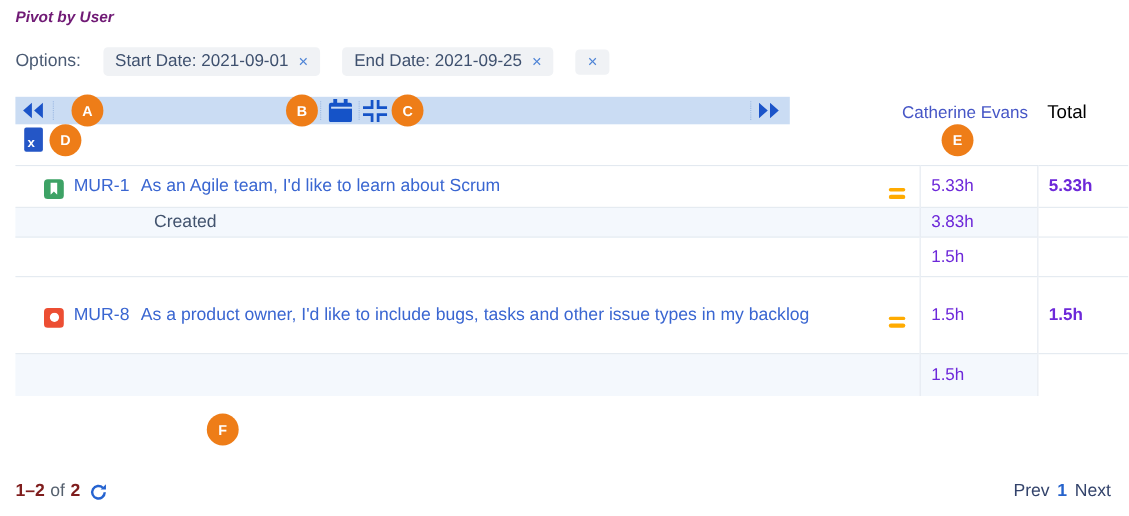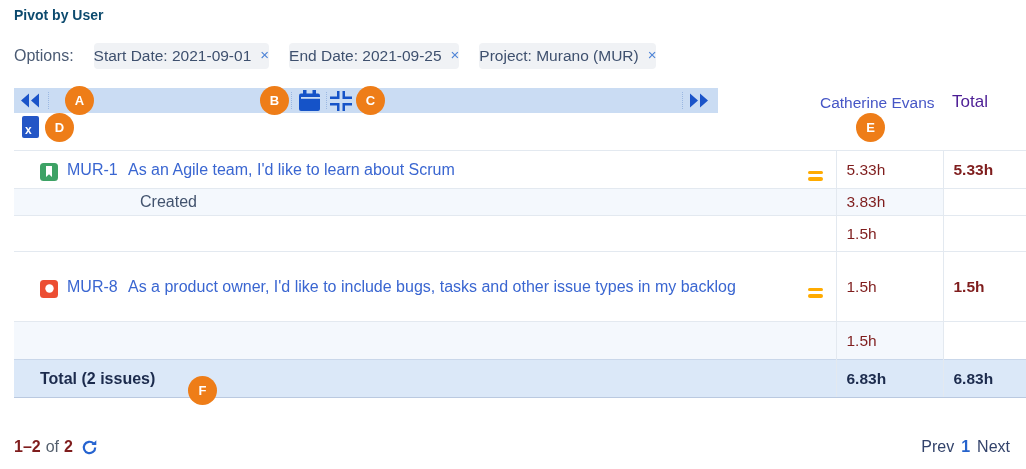--- a/index.html
+++ b/index.html
@@ -3,41 +3,41 @@
 <meta charset="utf-8">
 <style>
   * { margin:0; padding:0; box-sizing:border-box; }
   html,body { background:#fff; }
   .stage {
     position:relative; width:1026px; height:469px; background:#fff;
     font-family:"Liberation Sans", sans-serif; color:#1c2b4d; overflow:hidden;
   }
 
   
-  .page-title { position:absolute; left:14px; top:7px; font-size:14px; font-weight:700; color:#0c4a6e; }
+  .page-title { position:absolute; left:14px; top:7px; font-size:14px; font-weight:700; color:#701a75;font-style:italic; }
   .options-row { position:absolute; left:14px; top:43px; display:flex; align-items:center; gap:20px; font-size:16px; color:#4a5a73; }
-  .chip { display:flex; align-items:flex-start; gap:9px; background:#f0f2f5; border-radius:4px; padding:4px 0; color:#3e506e; font-size:15.5px; white-space:nowrap; }
+  .chip { display:flex; align-items:center; gap:9px; background:#f0f2f5; border-radius:4px; padding:4px 11px; color:#3e506e; font-size:15.5px; white-space:nowrap; }
   .chip-x { color:#4d83d6; font-size:15px; line-height:1; cursor:pointer; }
 
   
   .toolbar { position:absolute; left:14px; top:88px; width:704px; height:25px; background:#cadcf3; }
   .tb-btn { position:absolute; cursor:pointer; line-height:0; }
   .sep { position:absolute; top:4px; height:17px; border-left:1px dotted #9bb8e2; }
   .excel-btn { position:absolute; left:22px; top:116px; width:17px; height:22px; background:#2456c6; border-radius:2px; cursor:pointer; }
   .excel-btn .fold { position:absolute; top:0; right:0; width:0; height:0; border-style:solid; border-width:0 0 7px 7px; border-color:#fff #fff transparent transparent; }
   .excel-btn .xl { position:absolute; left:3px; bottom:2px; color:#fff; font-size:12px; font-weight:700; line-height:1; }
 
   
   .user-header { position:absolute; left:820px; top:94px; font-size:15.5px; color:#4656c6; cursor:pointer; white-space:nowrap; }
-  .total-header { position:absolute; left:952px; top:92px; font-size:17px; color:#4c1d95; white-space:nowrap; }
+  .total-header { position:absolute; left:952px; top:92px; font-size:17px; color:#000000; white-space:nowrap; }
 
   
   table.pivot { position:absolute; left:14px; top:150px; width:1012px; border-collapse:collapse; table-layout:fixed; font-size:16px; }
   td { vertical-align:middle; padding:0; border-top:1px solid #e3e9f0; }
-  td.c2, td.c3 { border-left:1px solid #e3e9f0; padding-left:10px; color:#7f1d1d; font-size:15.5px; background:#fff; }
+  td.c2, td.c3 { border-left:1px solid #e3e9f0; padding-left:10px; color:#6d28d9; font-size:15.5px; background:#fff; }
   tr.stripe td.c1, tr.stripe td.c2 { background:#f4f8fd; }
   td .bold-val, .bold-val { font-weight:700; color:#1c2b4d; }
   tr.total-row td { background:#dbe8f8; border-top:1px solid #c9d7ea; border-bottom:1px solid #bac9e0; font-weight:700; color:#1c2b4d; }
   .total-label { padding-left:26px; font-size:16px; display:flex; align-items:center; }
 
   .issue-flex { display:flex; align-items:flex-end; padding-left:26px; }
   .type-icon { width:18px; height:18px; border-radius:3.5px; flex:none; margin-top:2px; display:flex; align-items:center; justify-content:center; }
   .type-icon.story { background:#3da265; }
   .type-icon.bug { background:#ec4e33; }
   .issue-key { flex:none; width:53px; margin-left:9px; color:#3a66d1; line-height:22px; cursor:pointer; }
@@ -75,21 +75,20 @@
     <span>Options:</span>
     <span class="chip">
       <span>Start Date: 2021-09-01</span>
       <span class="chip-x">×</span>
     </span>
     <span class="chip">
       <span>End Date: 2021-09-25</span>
       <span class="chip-x">×</span>
     </span>
     <span class="chip">
-      <span>Project: Murano (MUR)</span>
       <span class="chip-x">×</span>
     </span>
   </div>
 
   <div class="toolbar">
     <span class="tb-btn" style="left:5px; top:5px;">
       <svg width="22" height="15" viewBox="0 0 22 15">
           <path d="M10 .5 L2 7.5 L10 14.5 Z M20 .5 L12 7.5 L20 14.5 Z" fill="#1b54c9"></path>
         </svg>
     </span>
@@ -187,27 +186,20 @@
       <td class="c2">1.5h</td>
       <td class="c3 bold-val">1.5h</td>
     </tr>
     <tr class="stripe" style="height:38px;">
       <td class="c1">
             <div class="created-cell"></div>
           </td>
       <td class="c2">1.5h</td>
       <td class="c3"></td>
     </tr>
-    <tr class="total-row" style="height:38px;">
-      <td class="c1">
-            <div class="total-label">Total (2 issues)</div>
-          </td>
-      <td class="c2">6.83h</td>
-      <td class="c3">6.83h</td>
-    </tr>
   </tbody>
     </table>
 
   <div class="ann ann-a">A</div>
   <div class="ann ann-b">B</div>
   <div class="ann ann-c">C</div>
   <div class="ann ann-d">D</div>
   <div class="ann ann-e">E</div>
   <div class="ann ann-f">F</div>
 

